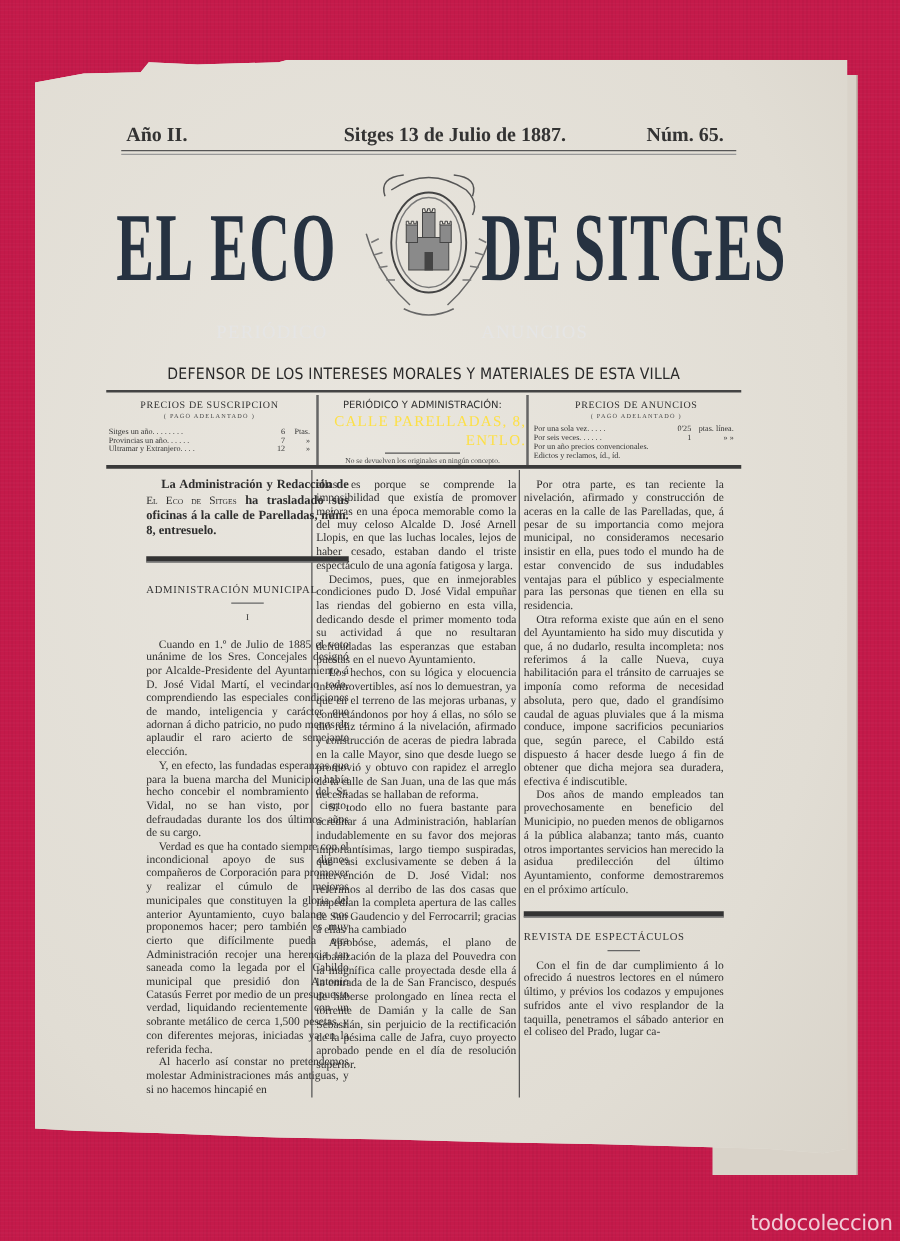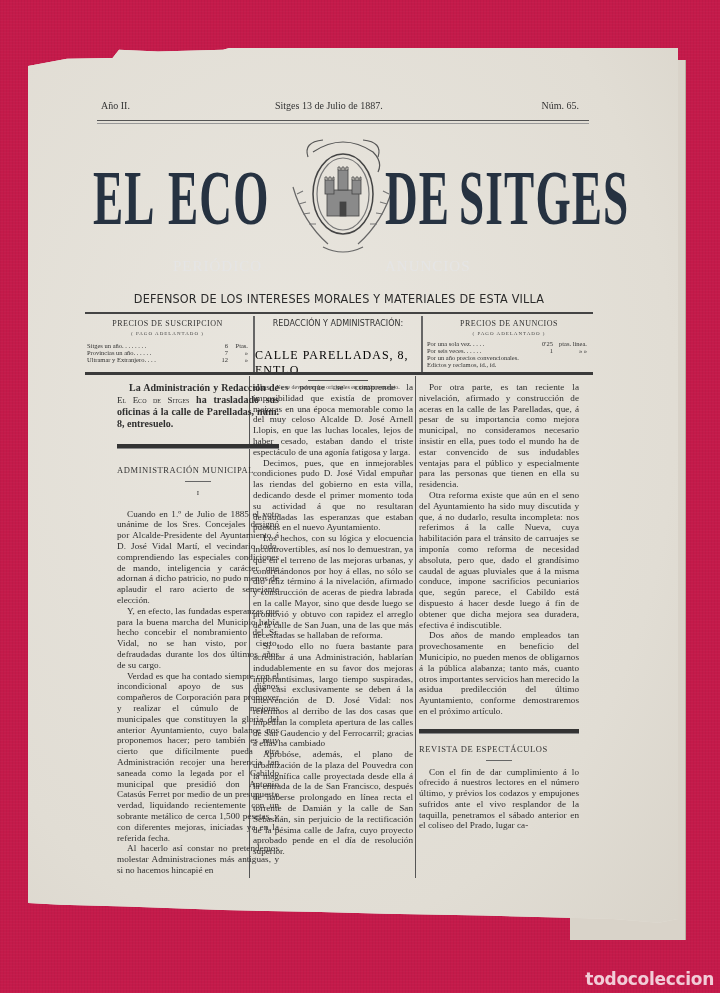--- a/index.html
+++ b/index.html
@@ -18,21 +18,21 @@
   }
   .paper {
     position:absolute; left:28px; top:48px; width:650px; height:898px;
     background:#e4e0d8;
     background-image: radial-gradient(ellipse at 40% 40%, #e9e6df 0%, #e1ddd4 70%, #d8d3c9 100%);
     clip-path: polygon(0% 2%, 6% 1.2%, 13% 1.1%, 14% 0.2%, 20% 0.4%, 30% 0.2%, 34% -0.6%, 45% -1.5%, 52% -1.8%, 60% -2.4%, 68% -2.6%, 76% -3.2%, 80% -1.8%, 88% -3.8%, 92% -3.6%, 100% -1.6%, 100% 97%, 97% 97.4%, 90% 97%, 80% 96.8%, 70% 96.6%, 55% 96.4%, 45% 96.2%, 30% 96.0%, 15% 95.6%, 5% 95.4%, 0% 95.2%);
   }
   .content { position:absolute; left:85px; top:0; width:500px; }
   .dateline {
     position:absolute; top:100px; left:0; width:500px; height:16px;
-    font-size:10px; font-weight:normal; color:#333;
+    font-size:16px; font-weight:bold; color:#333;
   }
   .dateline .left { position:absolute; left:16px; }
   .dateline .center { position:absolute; left:190px; }
   .dateline .right { position:absolute; right:6px; }
   .rule-top {
     position:absolute; top:120px; left:12px; width:492px; height:2px;
     border-top:1px solid #555; border-bottom:1px solid #999;
   }
   .masthead {
     position:absolute; top:158px; left:8px; width:500px; height:110px;text-align:center;
@@ -70,42 +70,42 @@
   .info-title { text-align:center; font-size:8px; letter-spacing:0.5px; margin-top:3px; color:#333;}
   .info-sub { text-align:center; font-size:5px; letter-spacing:1px; margin-top:3px; color:#444;}
   .price-row { font-size:6.5px; line-height:7px; position:relative; padding-left:2px; color:#333; height:7px;}
   .price-row .pv { position:absolute; right:22px; }
   .price-row .pu { position:absolute; right:2px; }
   .c1 .price-rows { margin-top:6px; }
   .c3 .price-rows { margin-top:4px; }
   .c3 .price-row .pv { right:40px; }
   .c3 .price-row .pu { right:6px; }
   .redac-title { text-align:center; font-family:"DejaVu Sans", sans-serif; font-size:8px; margin-top:3px; color:#333;}
-  .redac-addr { text-align:left; font-size:12px; letter-spacing:1px; margin-top:20px; color:#000000;}
+  .redac-addr { text-align:right; font-size:12px; letter-spacing:1px; margin-top:2px; color:#fde047;}
   .redac-rule { width:60px; height:1px; background:#555; margin:2px auto; }
   .redac-note { text-align:center; font-size:6px; margin-top:3px; color:#444; }
   .rule-box-bottom { position:absolute; top:372px; left:0; width:508px; height:3px; background:#3a3a3a; }
 
   .col { position:absolute; top:382px; font-size:9.2px; line-height:10.8px; color:#2e2e2e; text-align:justify; }
   .col1 { left:0; width:162px;margin-left:32px; }
   .col2 { left:168px; width:160px; }
   .col3 { left:334px; width:160px; }
   .vrule { position:absolute; width:1px; background:#555; }
   .vr1 { left:164px; top:376px; height:502px; }
   .vr2 { left:330px; top:376px; height:502px; }
   .col p { margin:0; text-indent:10px; }
   .notice { font-weight:bold; font-size:10px; line-height:12px; text-indent:12px !important; }
   .notice .sc { font-variant:small-caps; font-weight:normal; font-size:9px; }
   .thick-rule { height:4px; background:#333; border-bottom:1px solid #888; margin:14px 0 16px 0; }
   .section-head { text-align:left; font-size:8.5px; letter-spacing:0.6px; color:#333; }
   .short-rule { width:26px; height:1px; background:#666; margin:5px auto 6px; }
   .roman { text-align:center; font-size:7px; margin-bottom:10px; }
   .watermark {
     position:absolute; right:6px; bottom:4px; font-family:"DejaVu Sans", sans-serif;
-    font-weight:bold; font-size:17px; color:rgba(255,255,255,0.78); letter-spacing:-0.3px;
+    font-weight:normal; font-size:17px; color:rgba(255,255,255,0.78); letter-spacing:-0.3px;
   }
 </style>
 </head>
 <body>
 
 <div class="backsheet"></div>
 
 <div class="paper"></div>
 
 <div class="content">
@@ -166,21 +166,21 @@
         </div>
         <div class="price-row">
           <span>Ultramar y Extranjero. . . .</span>
           <span class="pv">12</span>
           <span class="pu">»</span>
         </div>
       </div>
     </div>
 
     <div class="info-col c2">
-      <div class="redac-title">REDACCIÓN Y ADMINISTRACIÓN:</div>
+      <div class="redac-title">PERIÓDICO Y ADMINISTRACIÓN:</div>
       <div class="redac-addr">CALLE PARELLADAS, 8, ENTLO.</div>
       <div class="redac-rule"></div>
       <div class="redac-note">No se devuelven los originales en ningún concepto.</div>
     </div>
 
     <div class="info-col c3">
       <div class="info-title">PRECIOS DE ANUNCIOS</div>
       <div class="info-sub">( PAGO ADELANTADO )</div>
       <div class="price-rows">
         <div class="price-row">

